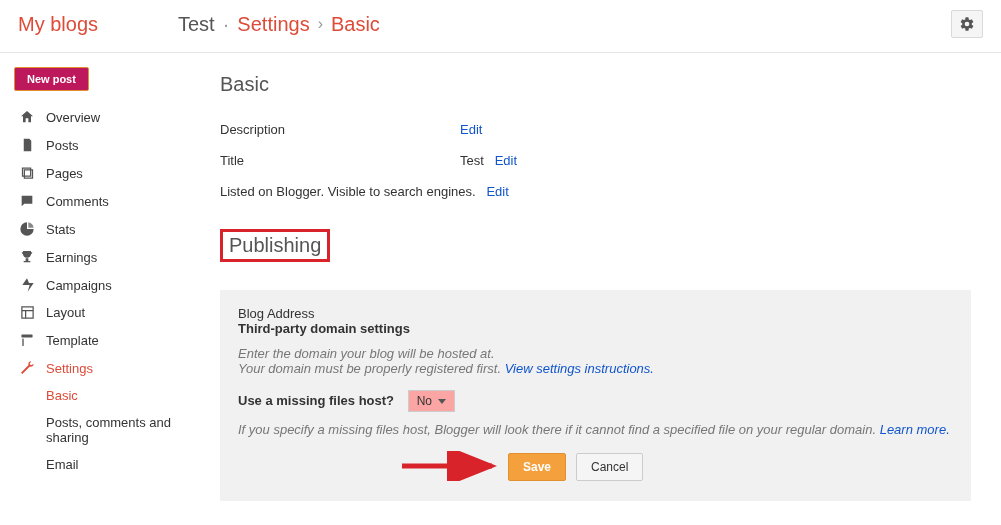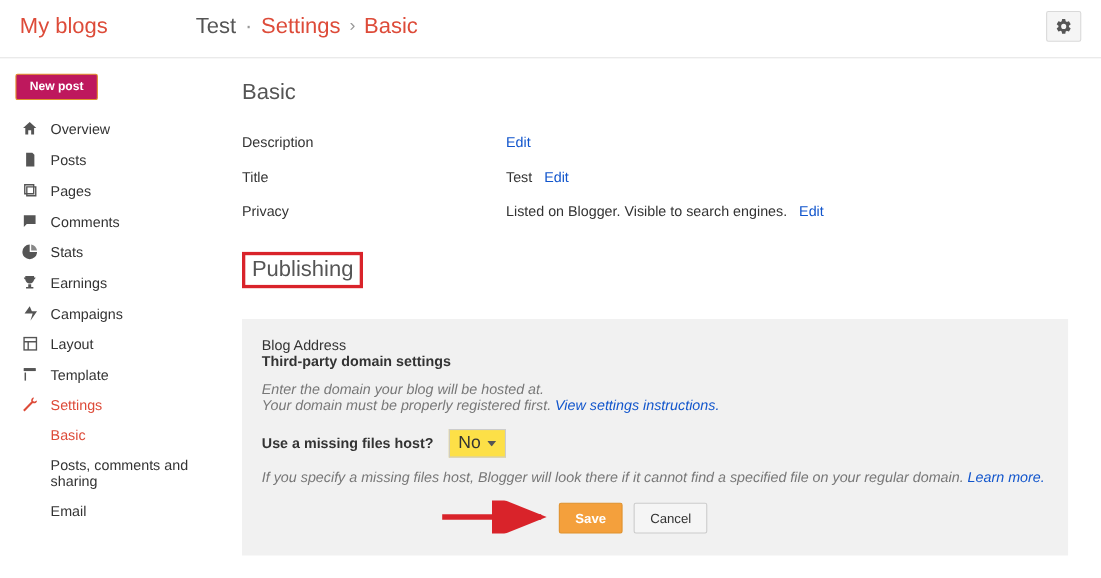--- a/index.html
+++ b/index.html
@@ -105,25 +105,25 @@
     display: inline-block;
   }
   .section-title.pub {
     display: inline-block;
   }
   .dropdown-no {
     display: inline-flex;
     align-items: center;
     gap: 6px;
     border: 1px solid #ccc;
-    background: #fde047;
+    background: #fca5a5;
     padding: 3px 8px;
     margin-left: 10px;
     cursor: pointer;
-    font-size: 16px;
+    font-size: 12px;
   }
   .buttons-row { margin-top: 16px; display: flex; gap: 10px; align-items: center; }
   .btn-save {
     background: #f4a03c;
     border: 1px solid #e0912d;
     color: #fff;
     font-weight: bold;
     padding: 6px 14px;
     border-radius: 2px;
     cursor: pointer;
@@ -264,21 +264,20 @@
       <div class="value"><a>Edit</a></div>
     </div>
     <div class="row">
       <div class="label">Title</div>
       <div class="value">
         <span>Test</span>&nbsp;&nbsp;
         <a>Edit</a>
       </div>
     </div>
     <div class="row">
-      <div class="label">Privacy</div>
       <div class="value">
         <span>Listed on Blogger. Visible to search engines.</span>&nbsp;&nbsp;
         <a>Edit</a>
       </div>
     </div>
 
     <div class="pub-section">
       <div style="margin-bottom:10px">
         <span class="section-title pub highlight-red">Publishing</span>
       </div>

